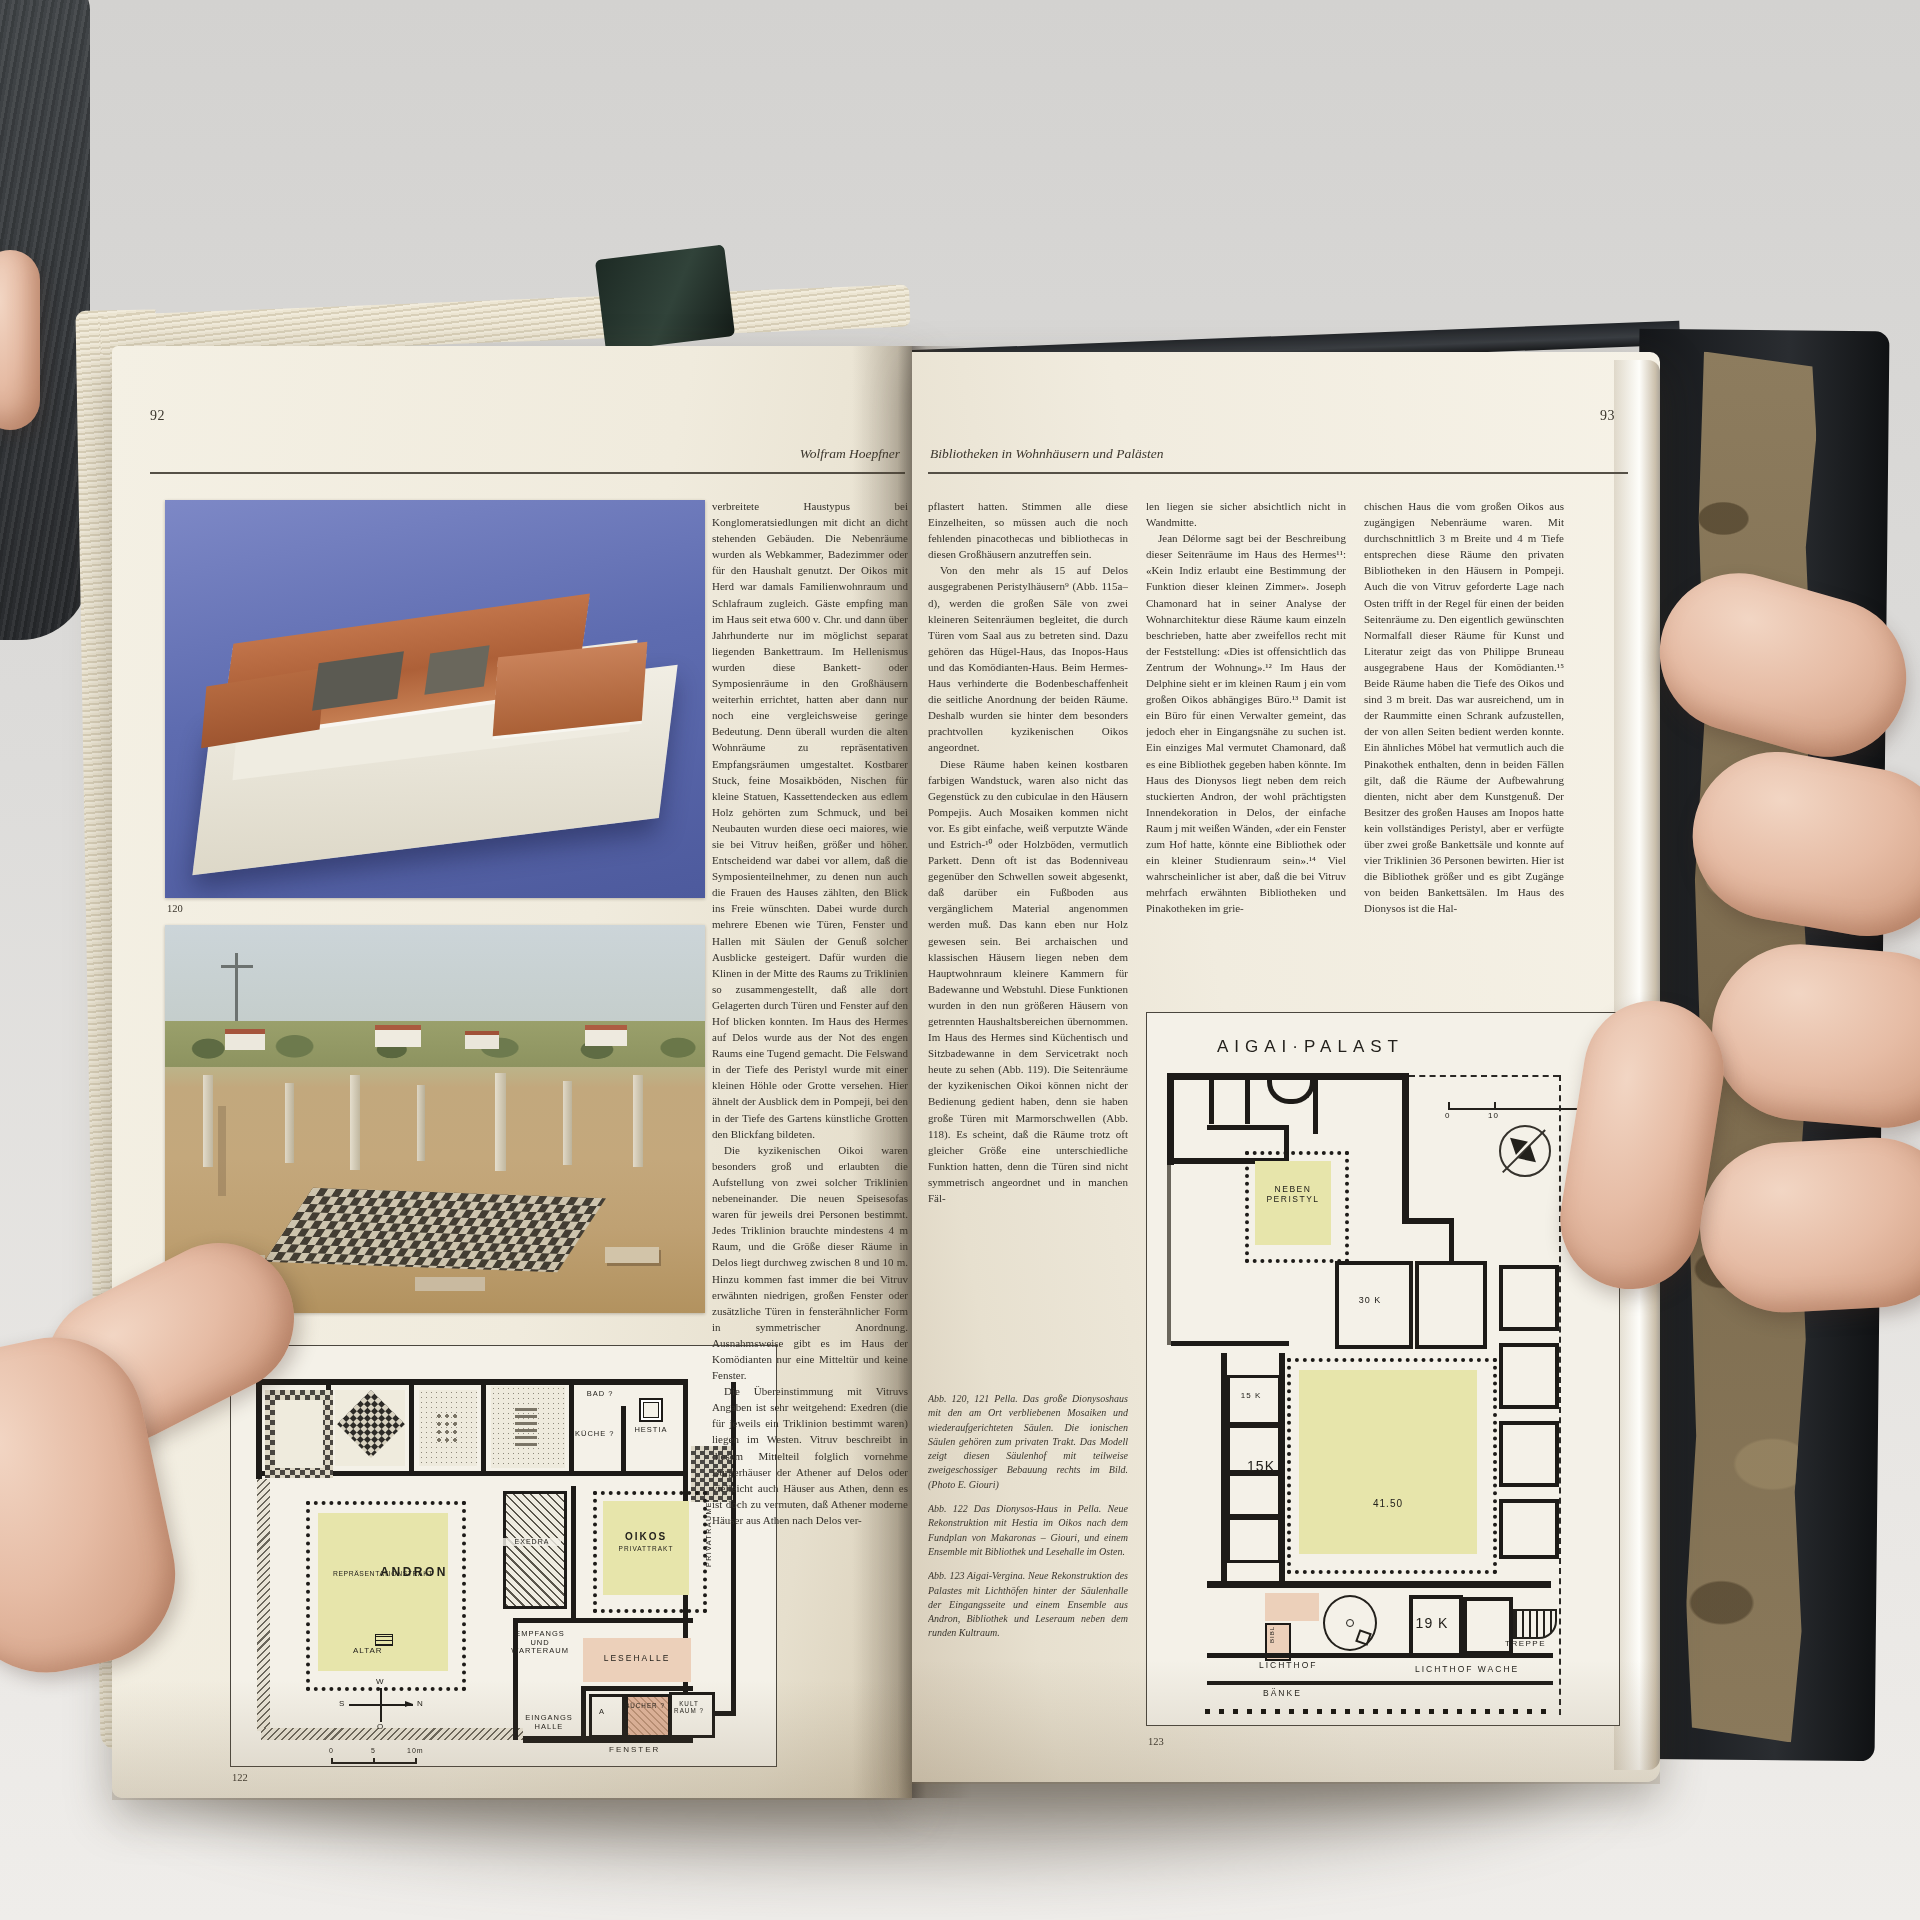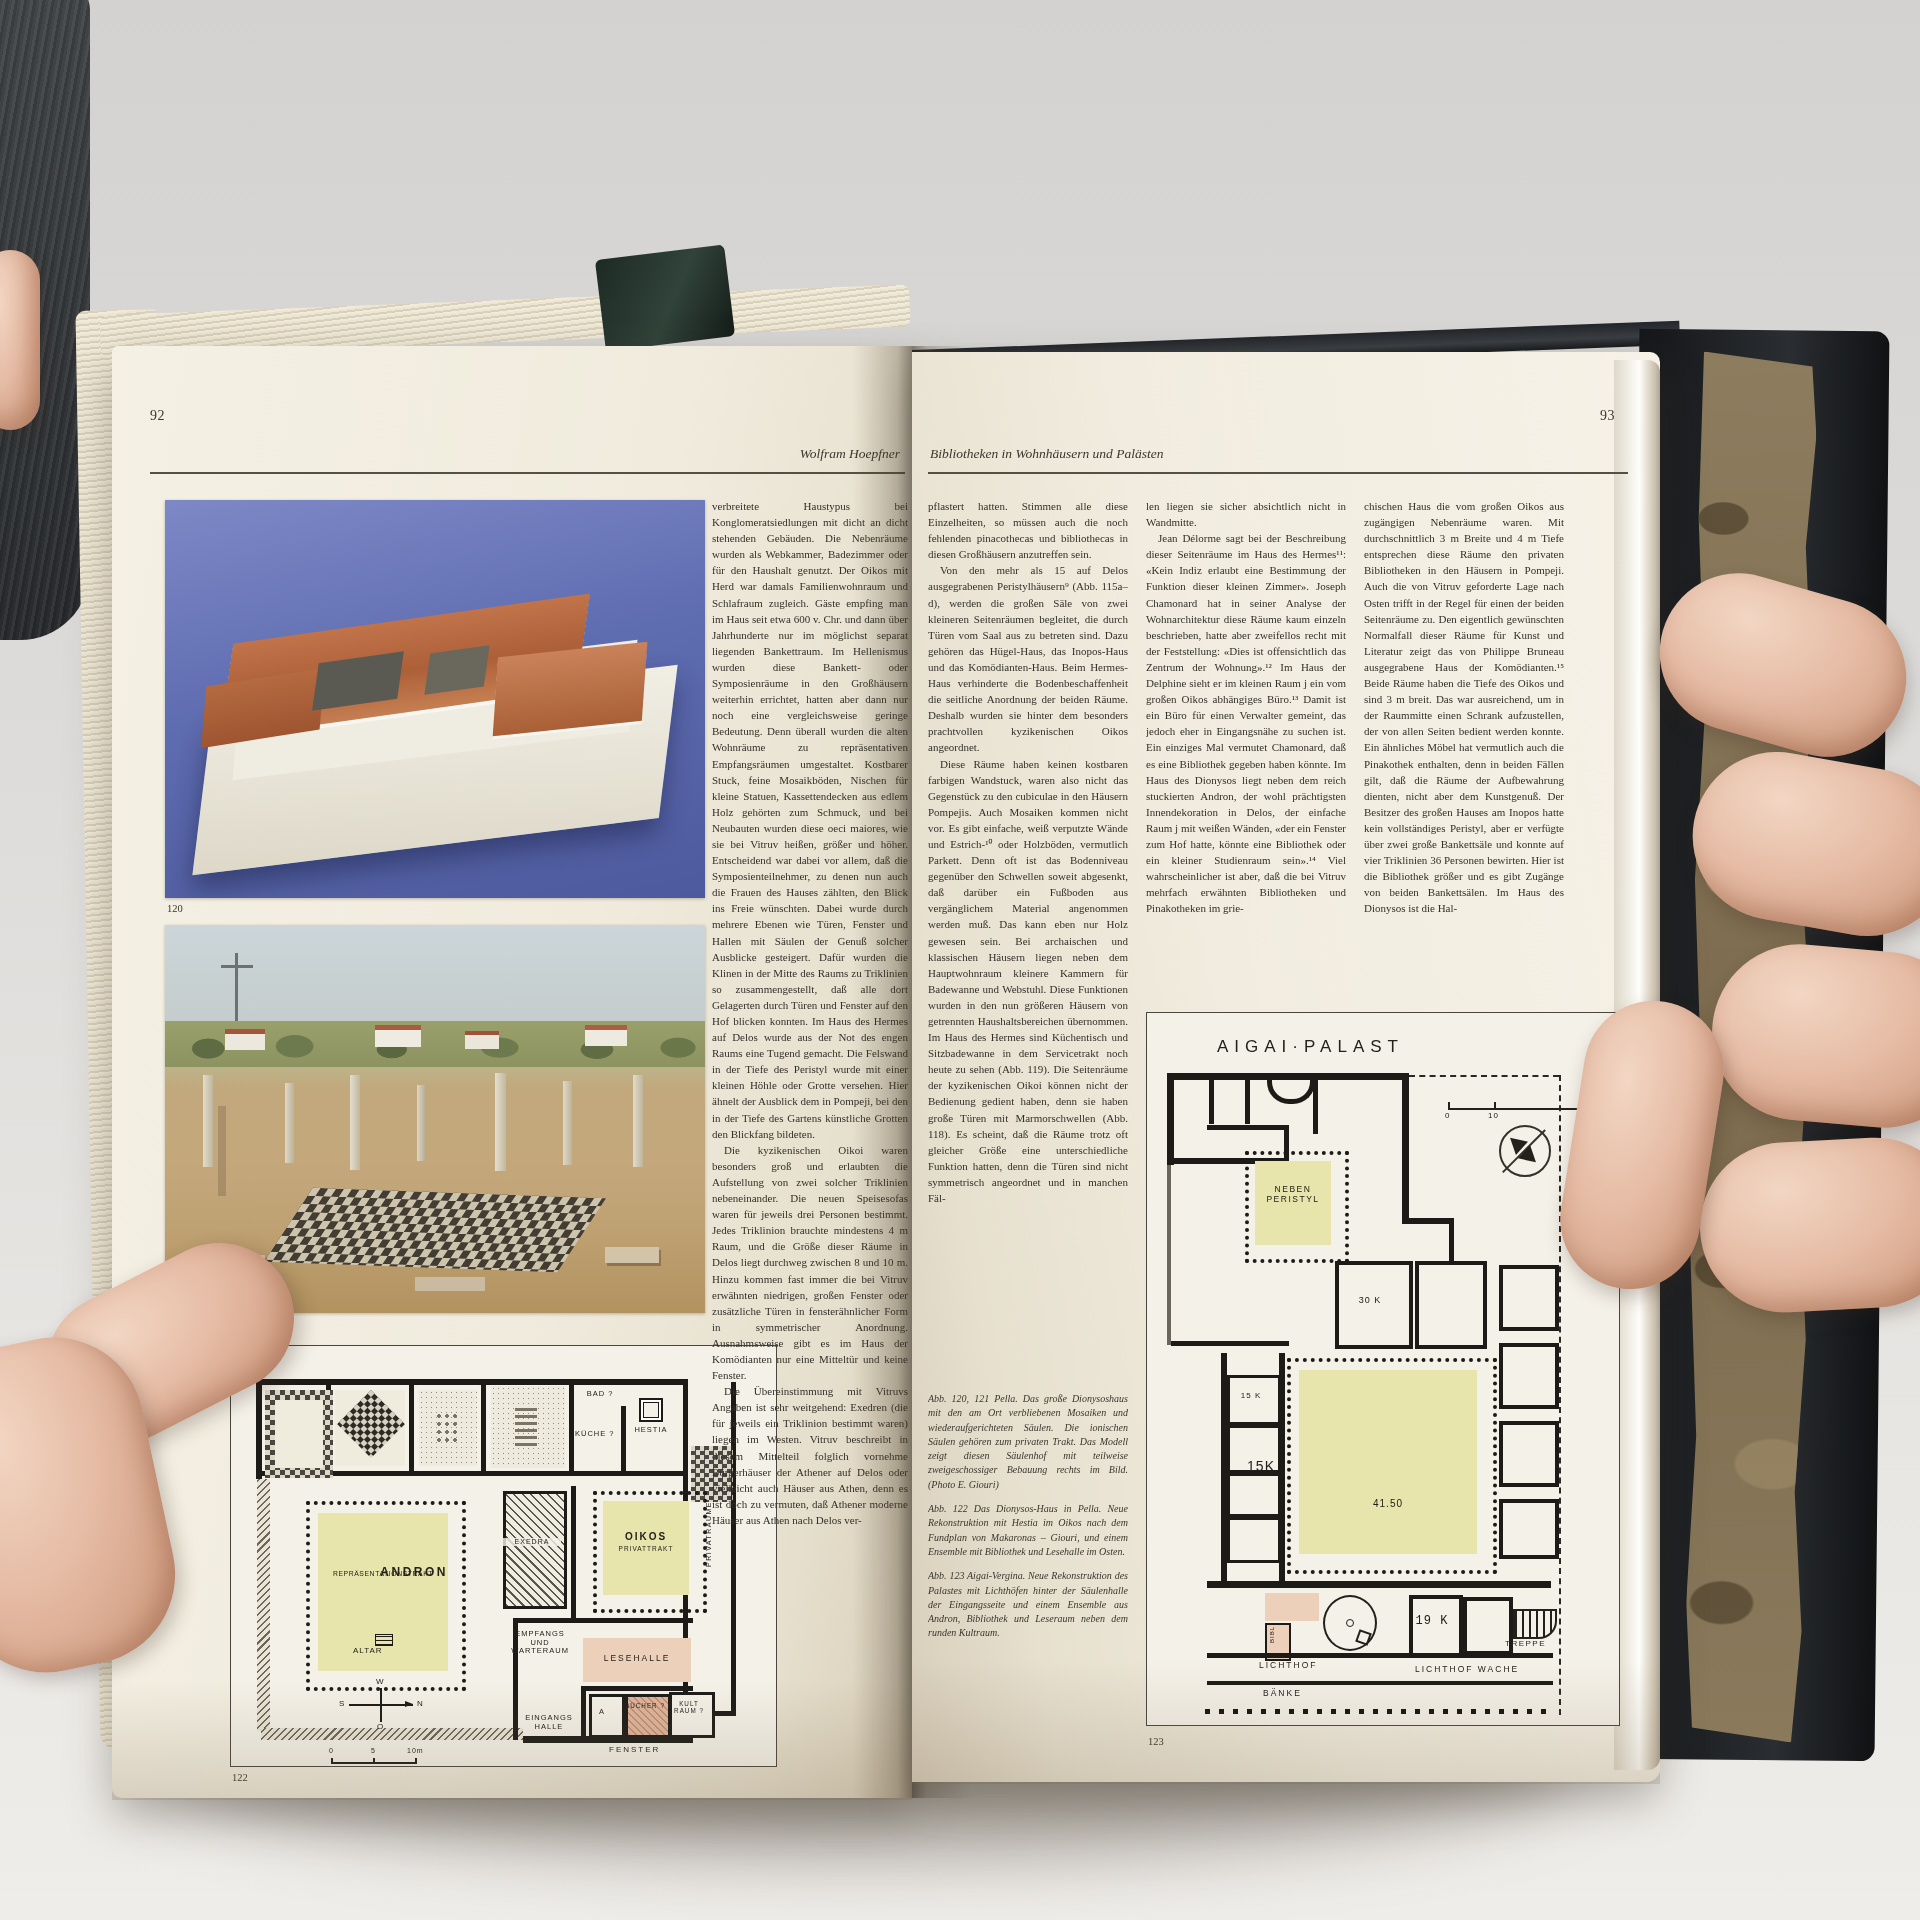--- a/index.html
+++ b/index.html
@@ -320,21 +320,21 @@
 
     <div class="abs wall" style="left:60px;top:568px;width:344px;height:7px;"></div>
     <div class="abs salmon" style="left:118px;top:580px;width:54px;height:28px;"></div>
     <div class="abs salmon" style="left:118px;top:610px;width:22px;height:34px;border:2px solid #1d1b18;"></div>
     <span class="abs planlabel vtext" style="left:122px;top:613px;font-size:6px;">BIBL</span>
     <div class="abs" style="left:176px;top:582px;width:50px;height:52px;border:2.5px solid #23211c;border-radius:50%;background:#f4f1e8;">
       <div class="abs" style="left:21px;top:22px;width:6px;height:6px;border:1.5px solid #23211c;border-radius:50%;"></div>
       <div class="abs" style="left:32px;top:34px;width:9px;height:9px;border:2px solid #23211c;transform:rotate(20deg);"></div>
     </div>
     <div class="abs room" style="left:262px;top:582px;width:46px;height:54px;border-width:4px;"></div>
-    <span class="abs planlabel" style="left:262px;top:602px;width:46px;font-size:12px;text-align:center;font-family:Liberation Mono, monospace;">19 K</span>
+    <span class="abs planlabel" style="left:262px;top:602px;width:46px;font-size:14px;text-align:center;">19 K</span>
     <div class="abs room" style="left:316px;top:584px;width:42px;height:50px;border-width:4px;"></div>
     <div class="abs" style="left:366px;top:596px;width:40px;height:26px;background:repeating-linear-gradient(90deg,#23211c 0 2.5px,transparent 2.5px 7px);border:2px solid #23211c;border-radius:0 0 18px 0;"></div>
     <span class="abs planlabel" style="left:358px;top:626px;font-size:8px;letter-spacing:1.5px;">TREPPE</span>
 
     <div class="abs wall" style="left:60px;top:640px;width:346px;height:5px;"></div>
     <span class="abs planlabel" style="left:112px;top:648px;font-size:8.5px;letter-spacing:2px;">LICHTHOF</span>
     <span class="abs planlabel" style="left:268px;top:652px;font-size:8.5px;letter-spacing:2px;">LICHTHOF WACHE</span>
     <div class="abs wall" style="left:60px;top:668px;width:346px;height:4px;"></div>
     <span class="abs planlabel" style="left:116px;top:676px;font-size:8.5px;letter-spacing:2px;">BÄNKE</span>
     <div class="abs dotrow" style="left:58px;top:696px;width:350px;height:5px;"></div>

